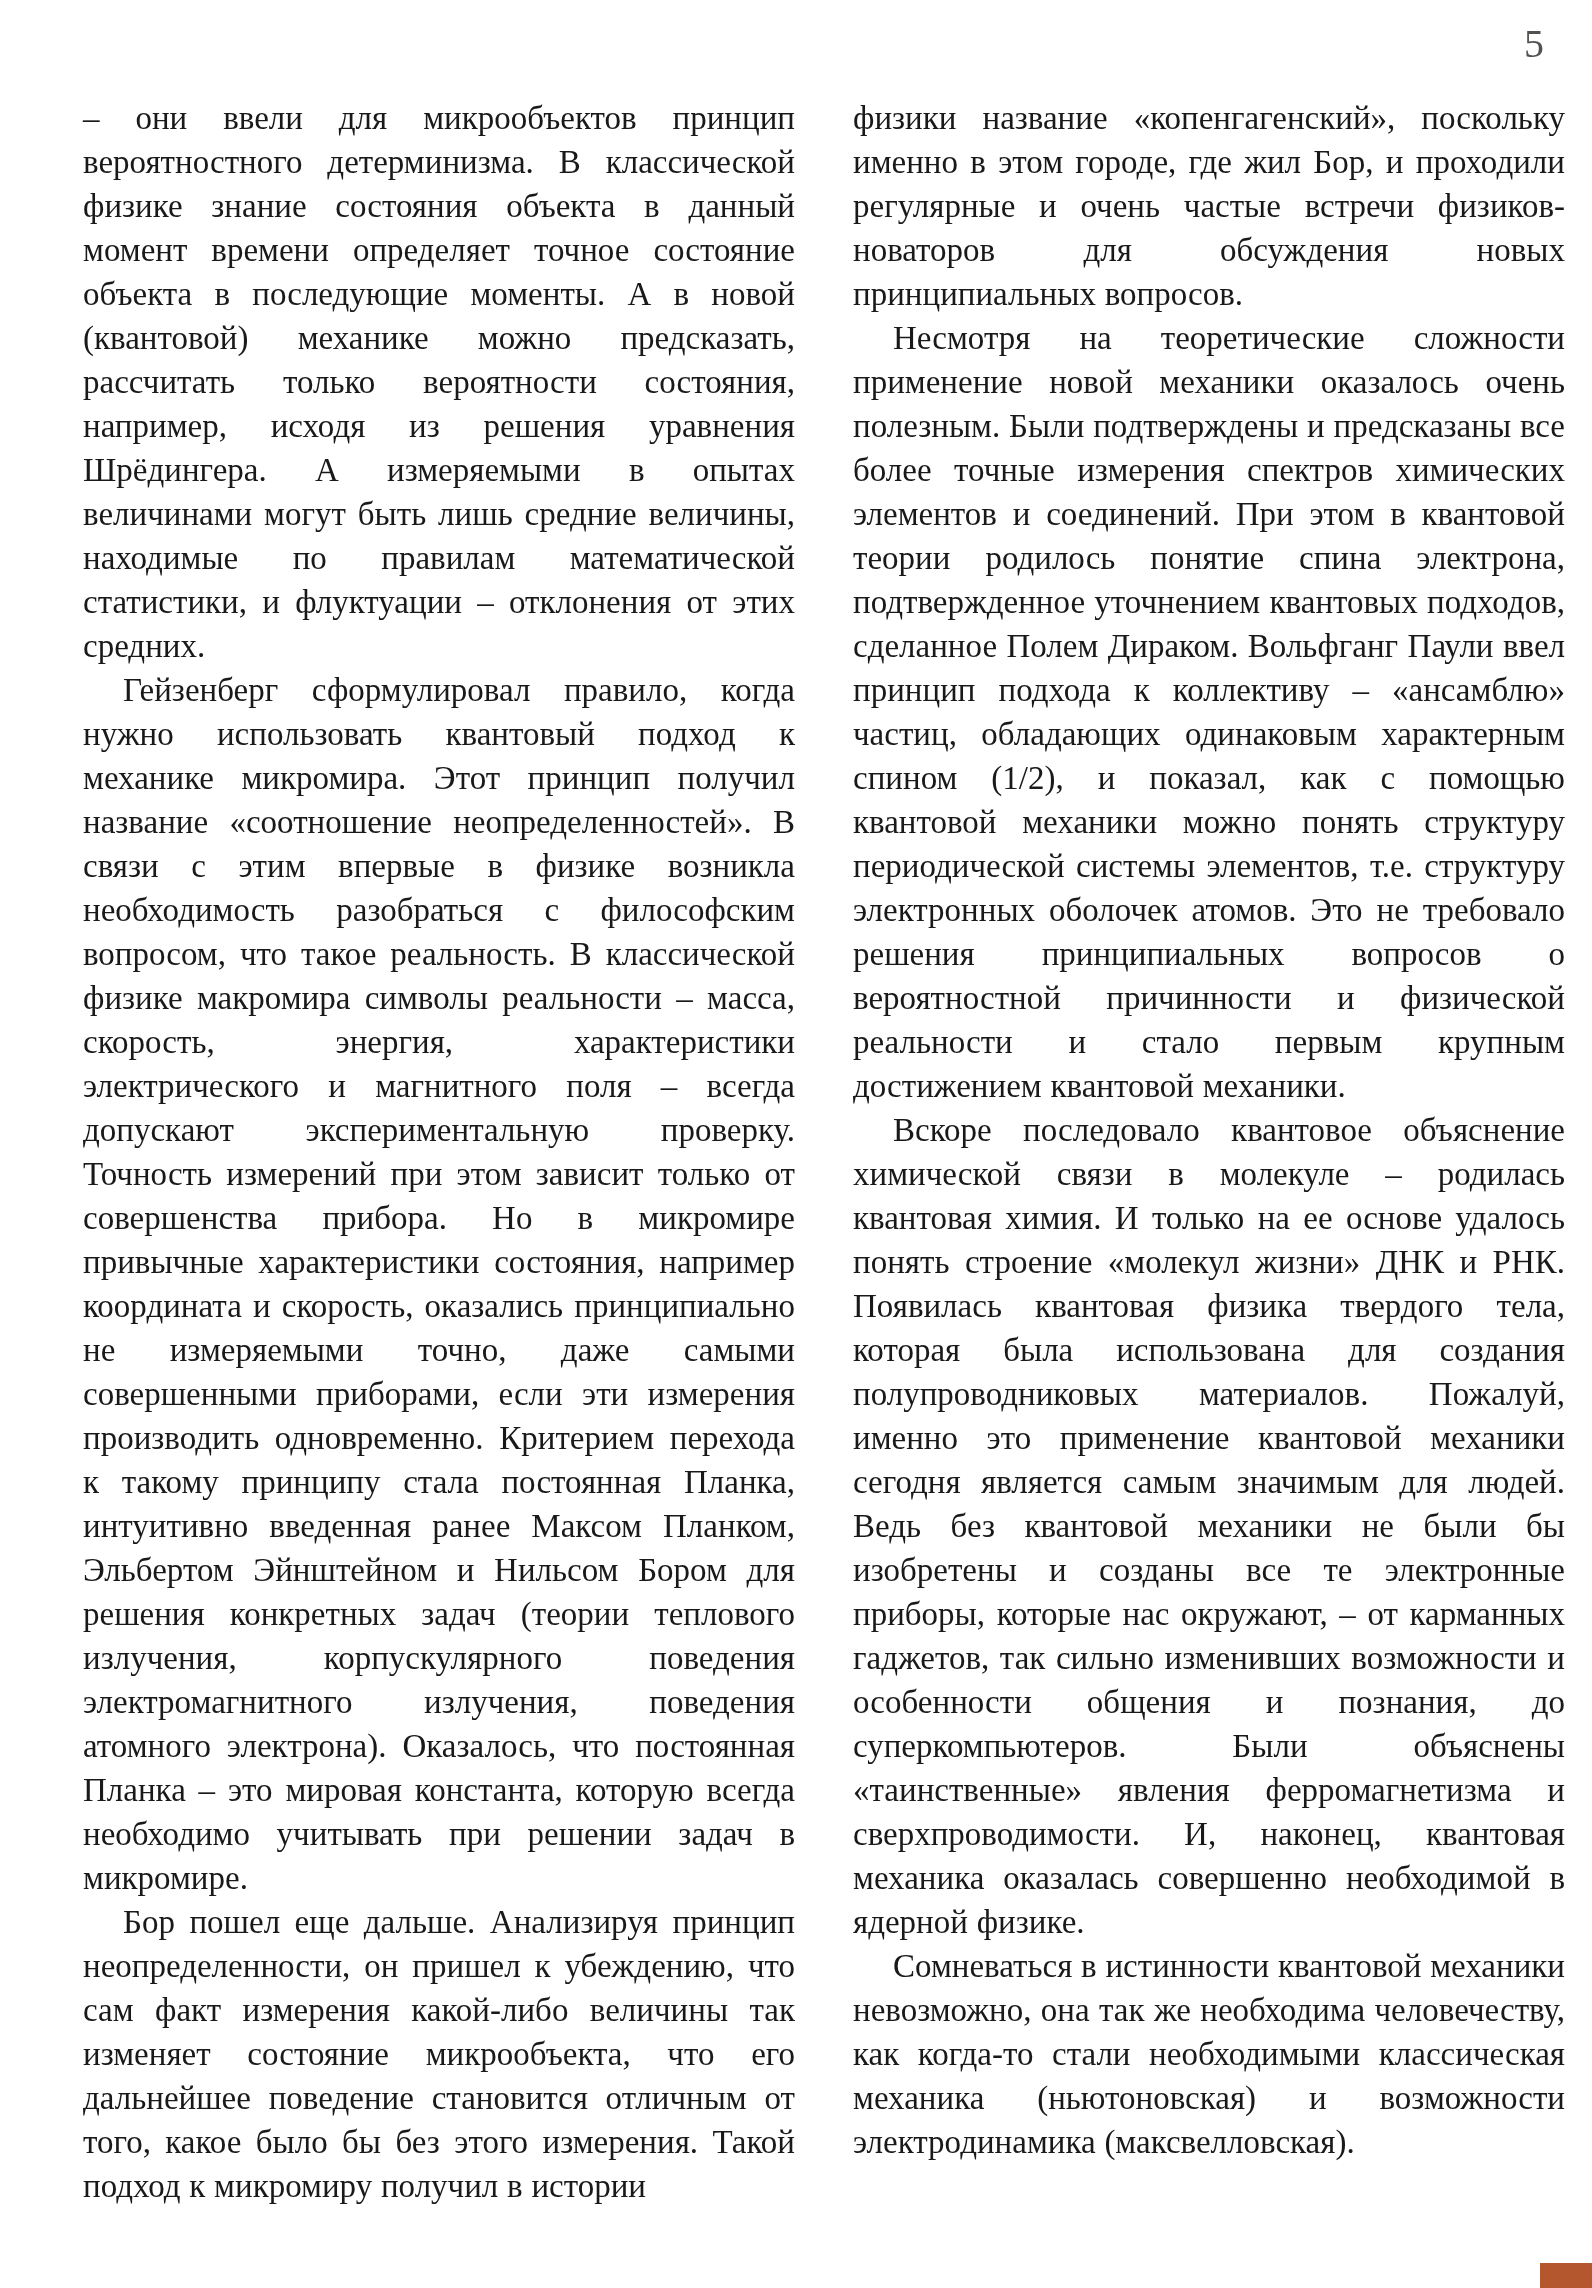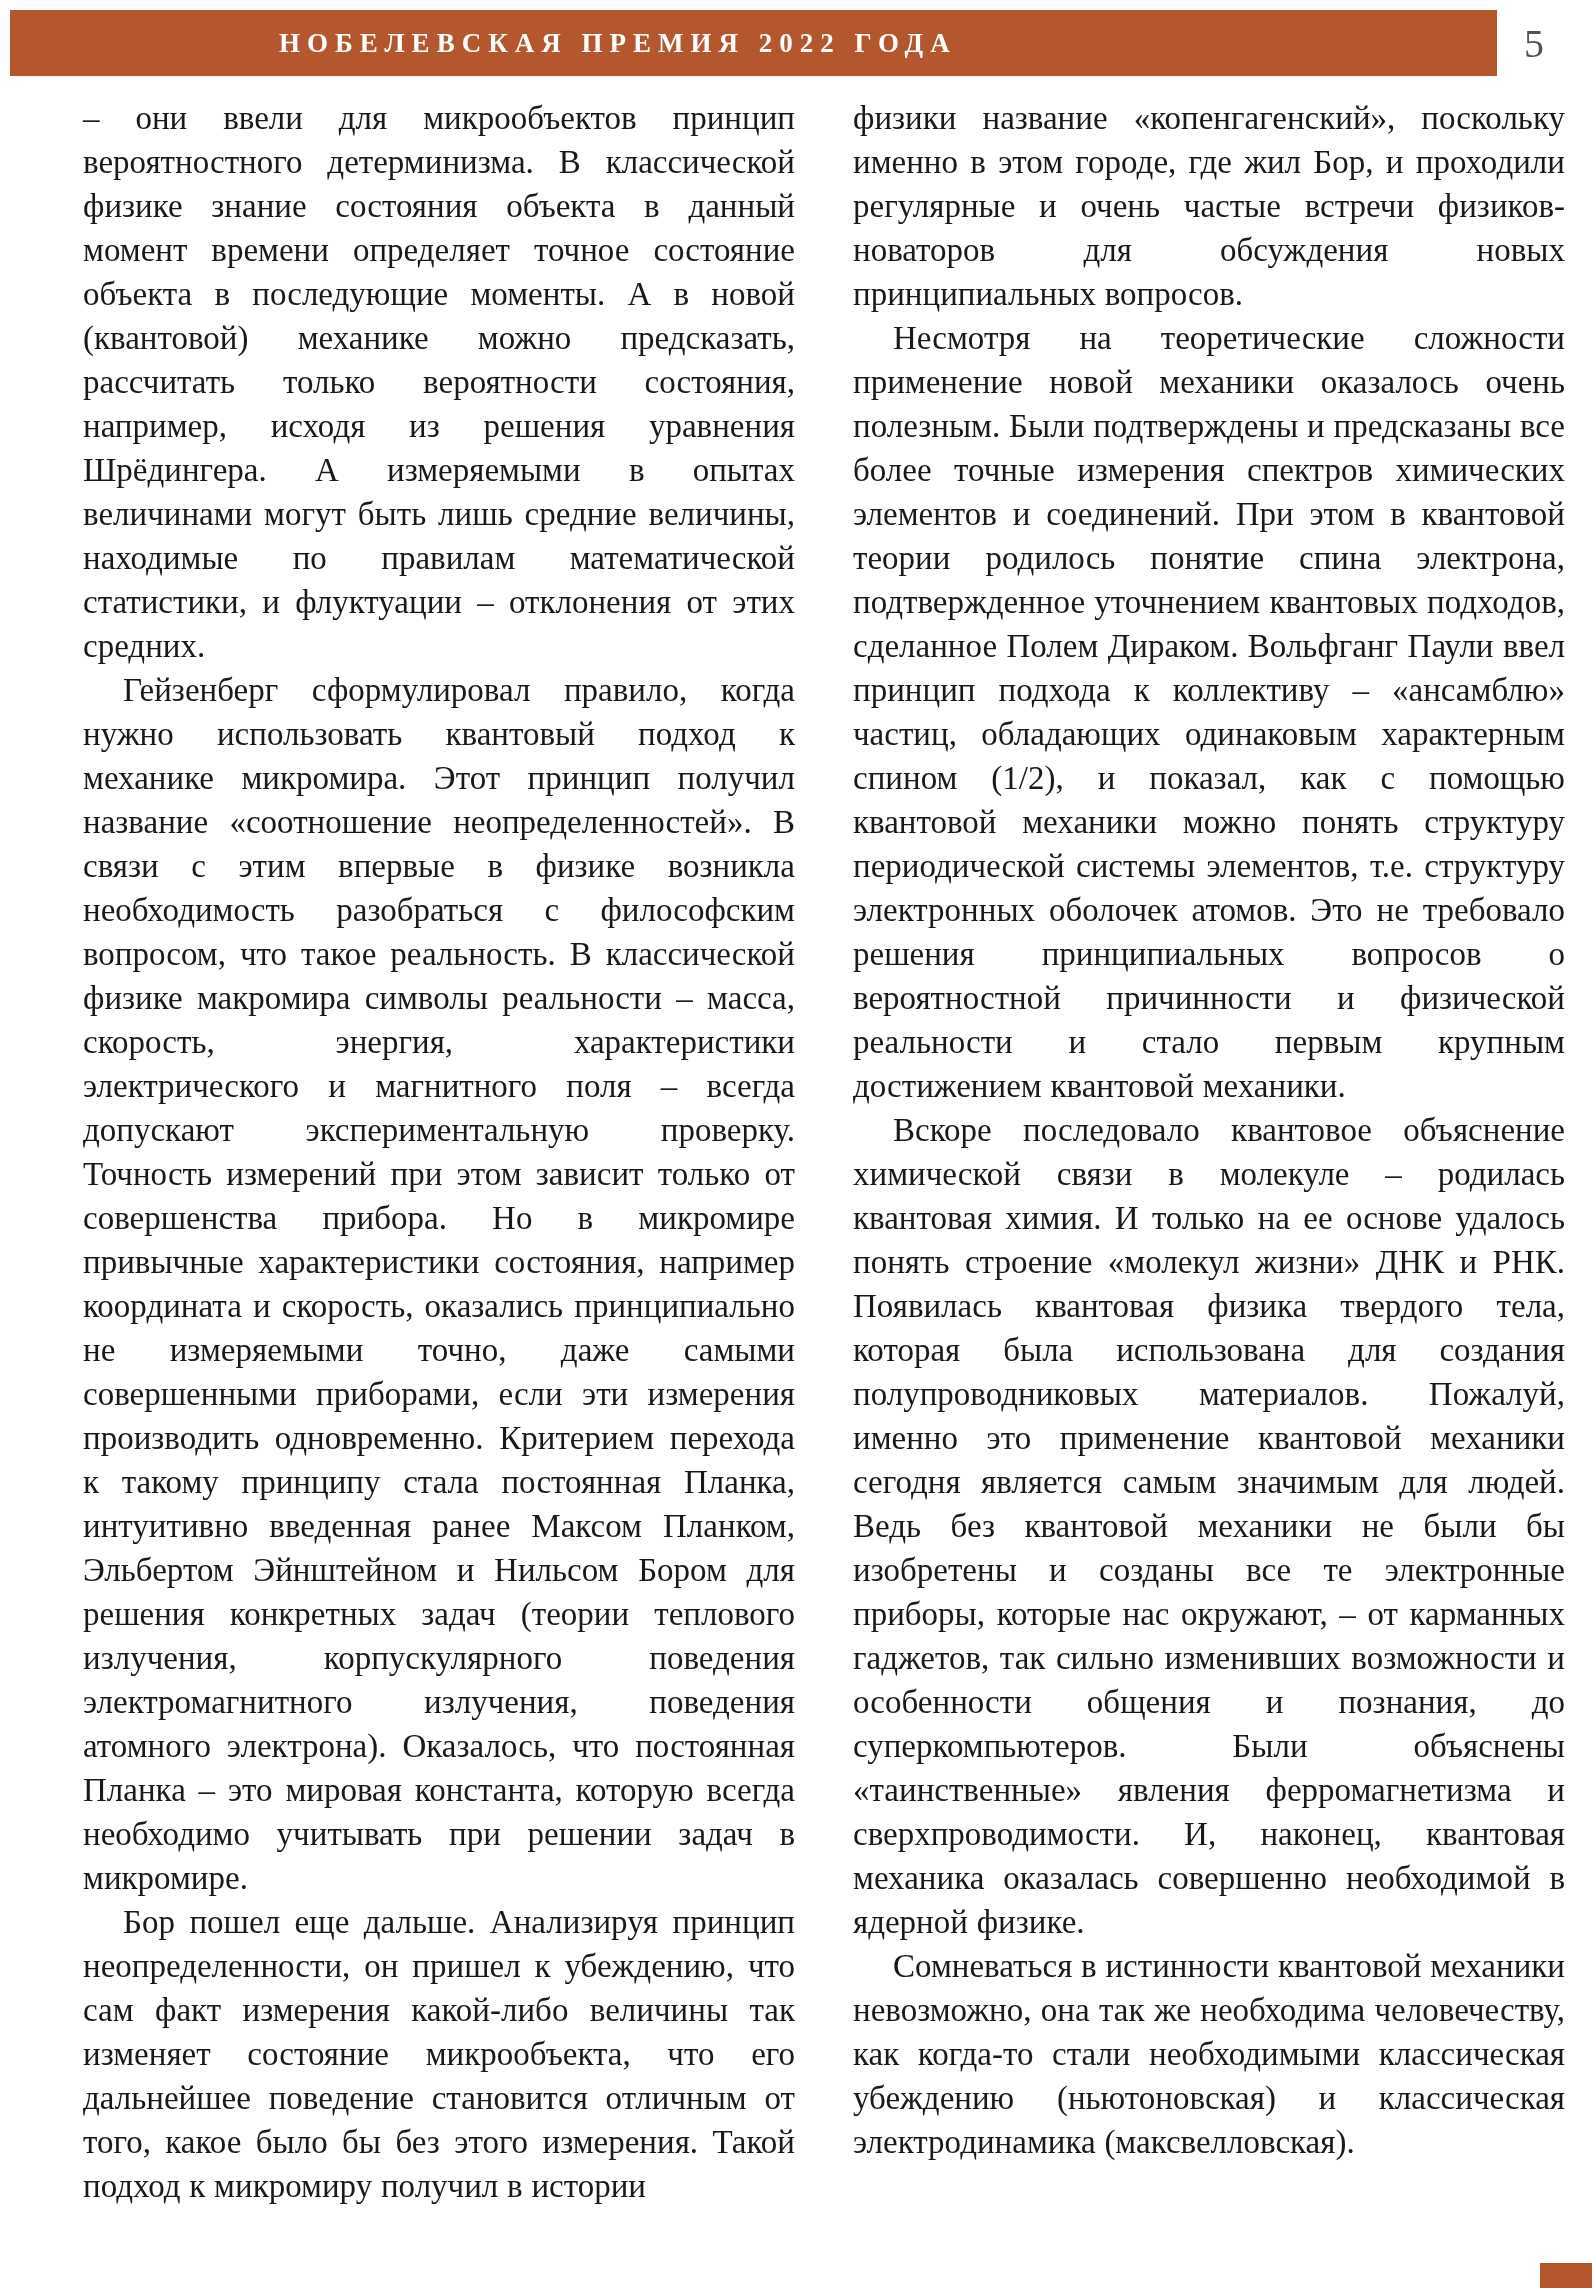--- a/index.html
+++ b/index.html
@@ -69,39 +69,36 @@
     width: 52px;
     height: 26px;
     background: var(--accent, #b4572e);
   }
 </style>
 </head>
 <body>
 
 <div class="page">
 
-  <div class="header-bar">
-    <span class="header-title">НОБЕЛЕВСКАЯ ПРЕМИЯ 2022 ГОДА</span>
-  </div>
 
   <span class="page-number">5</span>
 
   <main class="content">
 
     <div class="column">
       <p class="no-indent">– они ввели для микрообъектов принцип вероятностного детерминизма. В классической физике знание состояния объекта в данный момент времени определяет точное состояние объекта в последующие моменты. А в новой (квантовой) механике можно предсказать, рассчитать только вероятности состояния, например, исходя из решения уравнения Шрёдингера. А измеряемыми в опытах величинами могут быть лишь средние величины, находимые по правилам математической статистики, и флуктуации – отклонения от этих средних.</p>
       <p>Гейзенберг сформулировал правило, когда нужно использовать квантовый подход к механике микромира. Этот принцип получил название «соотношение неопределенностей». В связи с этим впервые в физике возникла необходимость разобраться с философским вопросом, что такое реальность. В классической физике макромира символы реальности – масса, скорость, энергия, характеристики электрического и магнитного поля – всегда допускают экспериментальную проверку. Точность измерений при этом зависит только от совершенства прибора. Но в микромире привычные характеристики состояния, например координата и скорость, оказались принципиально не измеряемыми точно, даже самыми совершенными приборами, если эти измерения производить одновременно. Критерием перехода к такому принципу стала постоянная Планка, интуитивно введенная ранее Максом Планком, Эльбертом Эйнштейном и Нильсом Бором для решения конкретных задач (теории теплового излучения, корпускулярного поведения электромагнитного излучения, поведения атомного электрона). Оказалось, что постоянная Планка – это мировая константа, которую всегда необходимо учитывать при решении задач в микромире.</p>
       <p>Бор пошел еще дальше. Анализируя принцип неопределенности, он пришел к убеждению, что сам факт измерения какой-либо величины так изменяет состояние микрообъекта, что его дальнейшее поведение становится отличным от того, какое было бы без этого измерения. Такой подход к микромиру получил в истории</p>
     </div>
 
     <div class="column">
       <p class="no-indent">физики название «копенгагенский», поскольку именно в этом городе, где жил Бор, и проходили регулярные и очень частые встречи физиков-новаторов для обсуждения новых принципиальных вопросов.</p>
       <p>Несмотря на теоретические сложности применение новой механики оказалось очень полезным. Были подтверждены и предсказаны все более точные измерения спектров химических элементов и соединений. При этом в квантовой теории родилось понятие спина электрона, подтвержденное уточнением квантовых подходов, сделанное Полем Дираком. Вольфганг Паули ввел принцип подхода к коллективу – «ансамблю» частиц, обладающих одинаковым характерным спином (1/2), и показал, как с помощью квантовой механики можно понять структуру периодической системы элементов, т.е. структуру электронных оболочек атомов. Это не требовало решения принципиальных вопросов о вероятностной причинности и физической реальности и стало первым крупным достижением квантовой механики.</p>
       <p>Вскоре последовало квантовое объяснение химической связи в молекуле – родилась квантовая химия. И только на ее основе удалось понять строение «молекул жизни» ДНК и РНК. Появилась квантовая физика твердого тела, которая была использована для создания полупроводниковых материалов. Пожалуй, именно это применение квантовой механики сегодня является самым значимым для людей. Ведь без квантовой механики не были бы изобретены и созданы все те электронные приборы, которые нас окружают, – от карманных гаджетов, так сильно изменивших возможности и особенности общения и познания, до суперкомпьютеров. Были объяснены «таинственные» явления ферромагнетизма и сверхпроводимости. И, наконец, квантовая механика оказалась совершенно необходимой в ядерной физике.</p>
-      <p>Сомневаться в истинности квантовой механики невозможно, она так же необходима человечеству, как когда-то стали необходимыми классическая убеждению (ньютоновская) и классическая электродинамика (максвелловская).</p>
+      <p>Сомневаться в истинности квантовой механики невозможно, она так же необходима человечеству, как когда-то стали необходимыми классическая механика (ньютоновская) и возможности электродинамика (максвелловская).</p>
     </div>
 
   </main>
 
   <div class="corner-decoration"></div>
 
 </div>
 
 
 </body></html>

